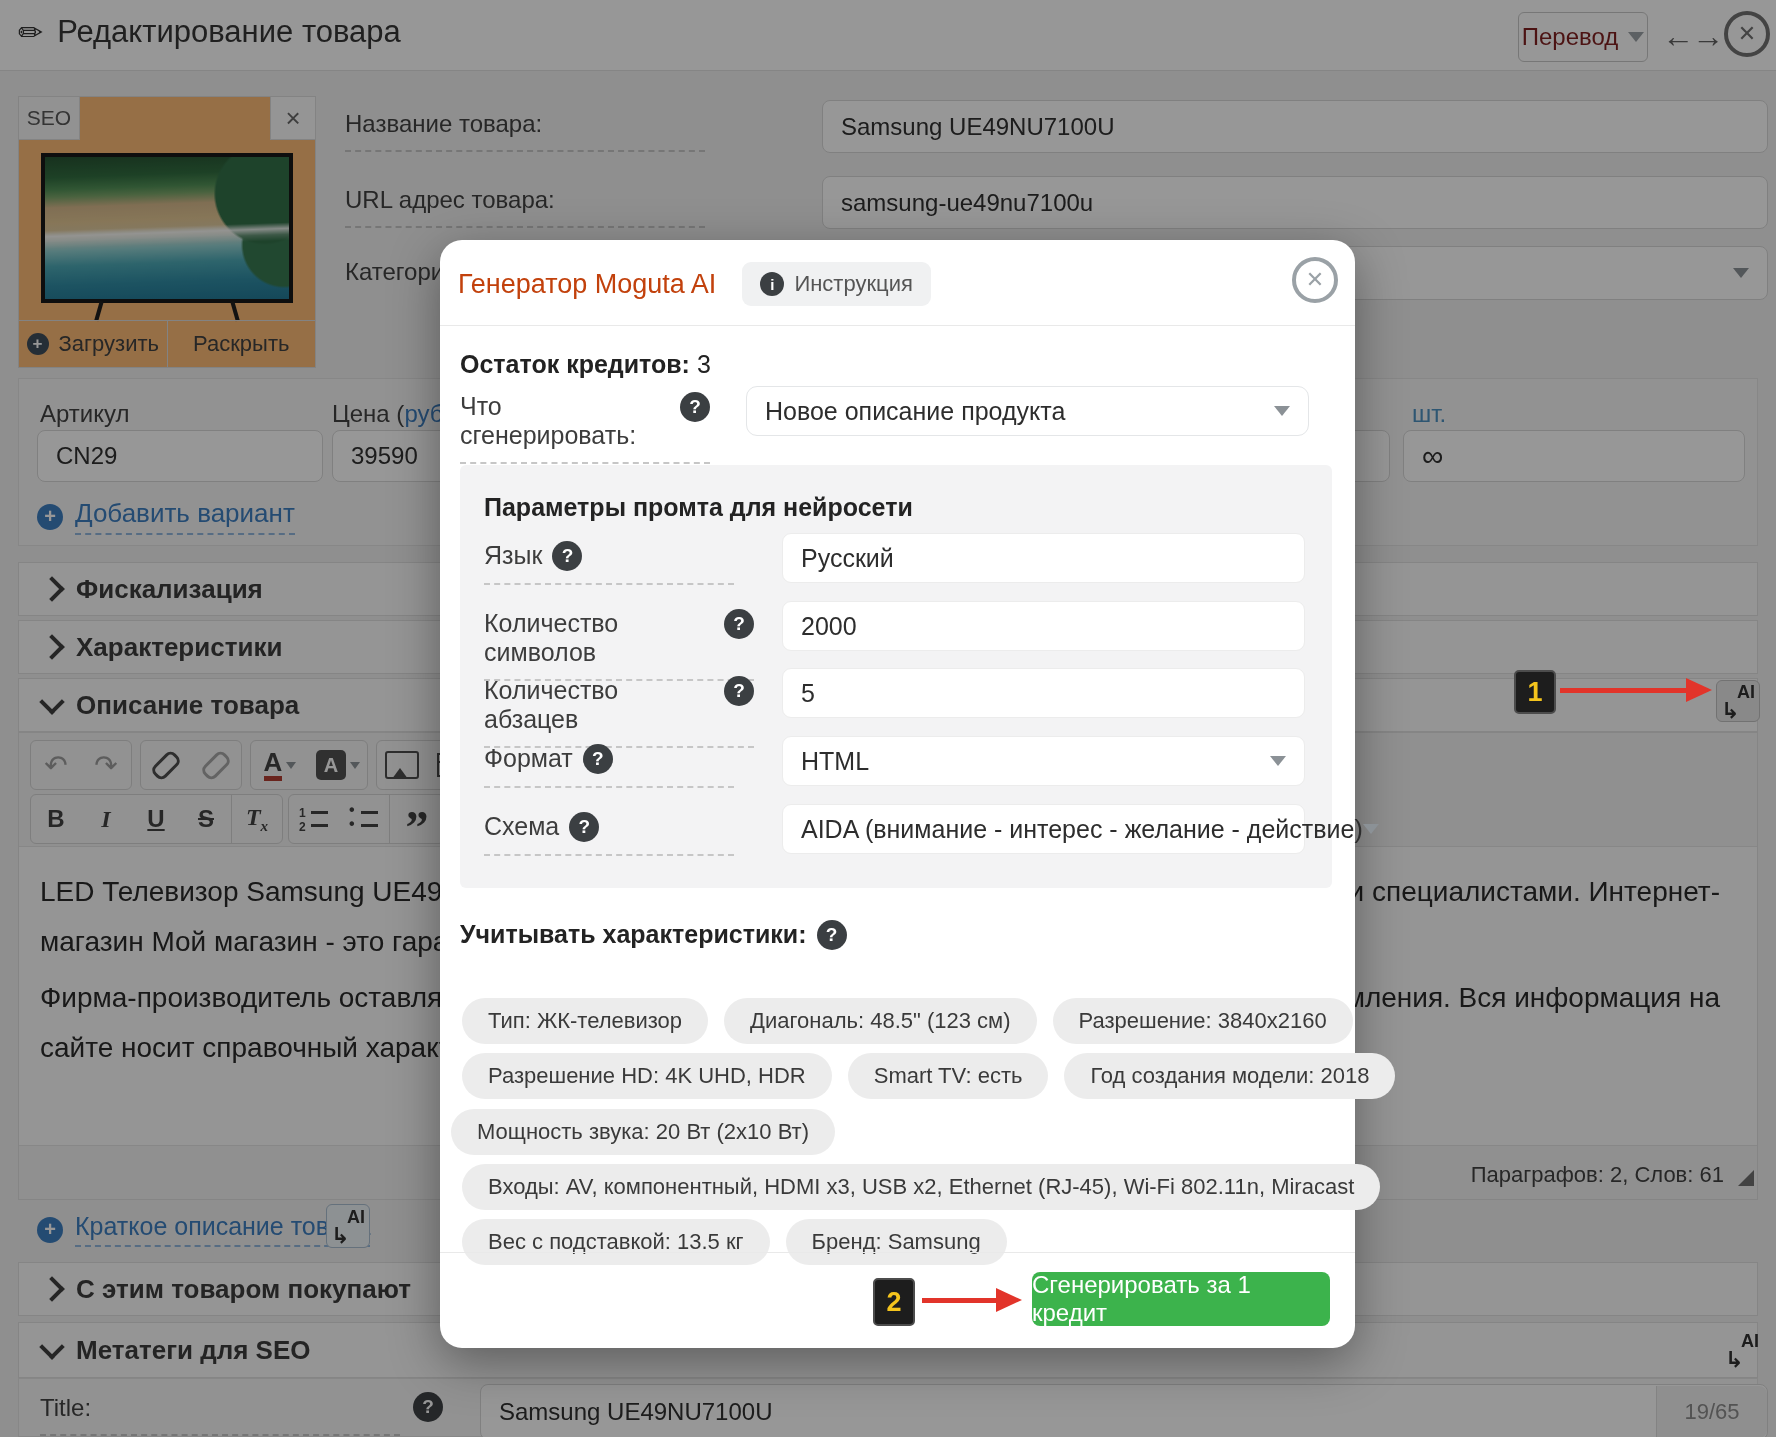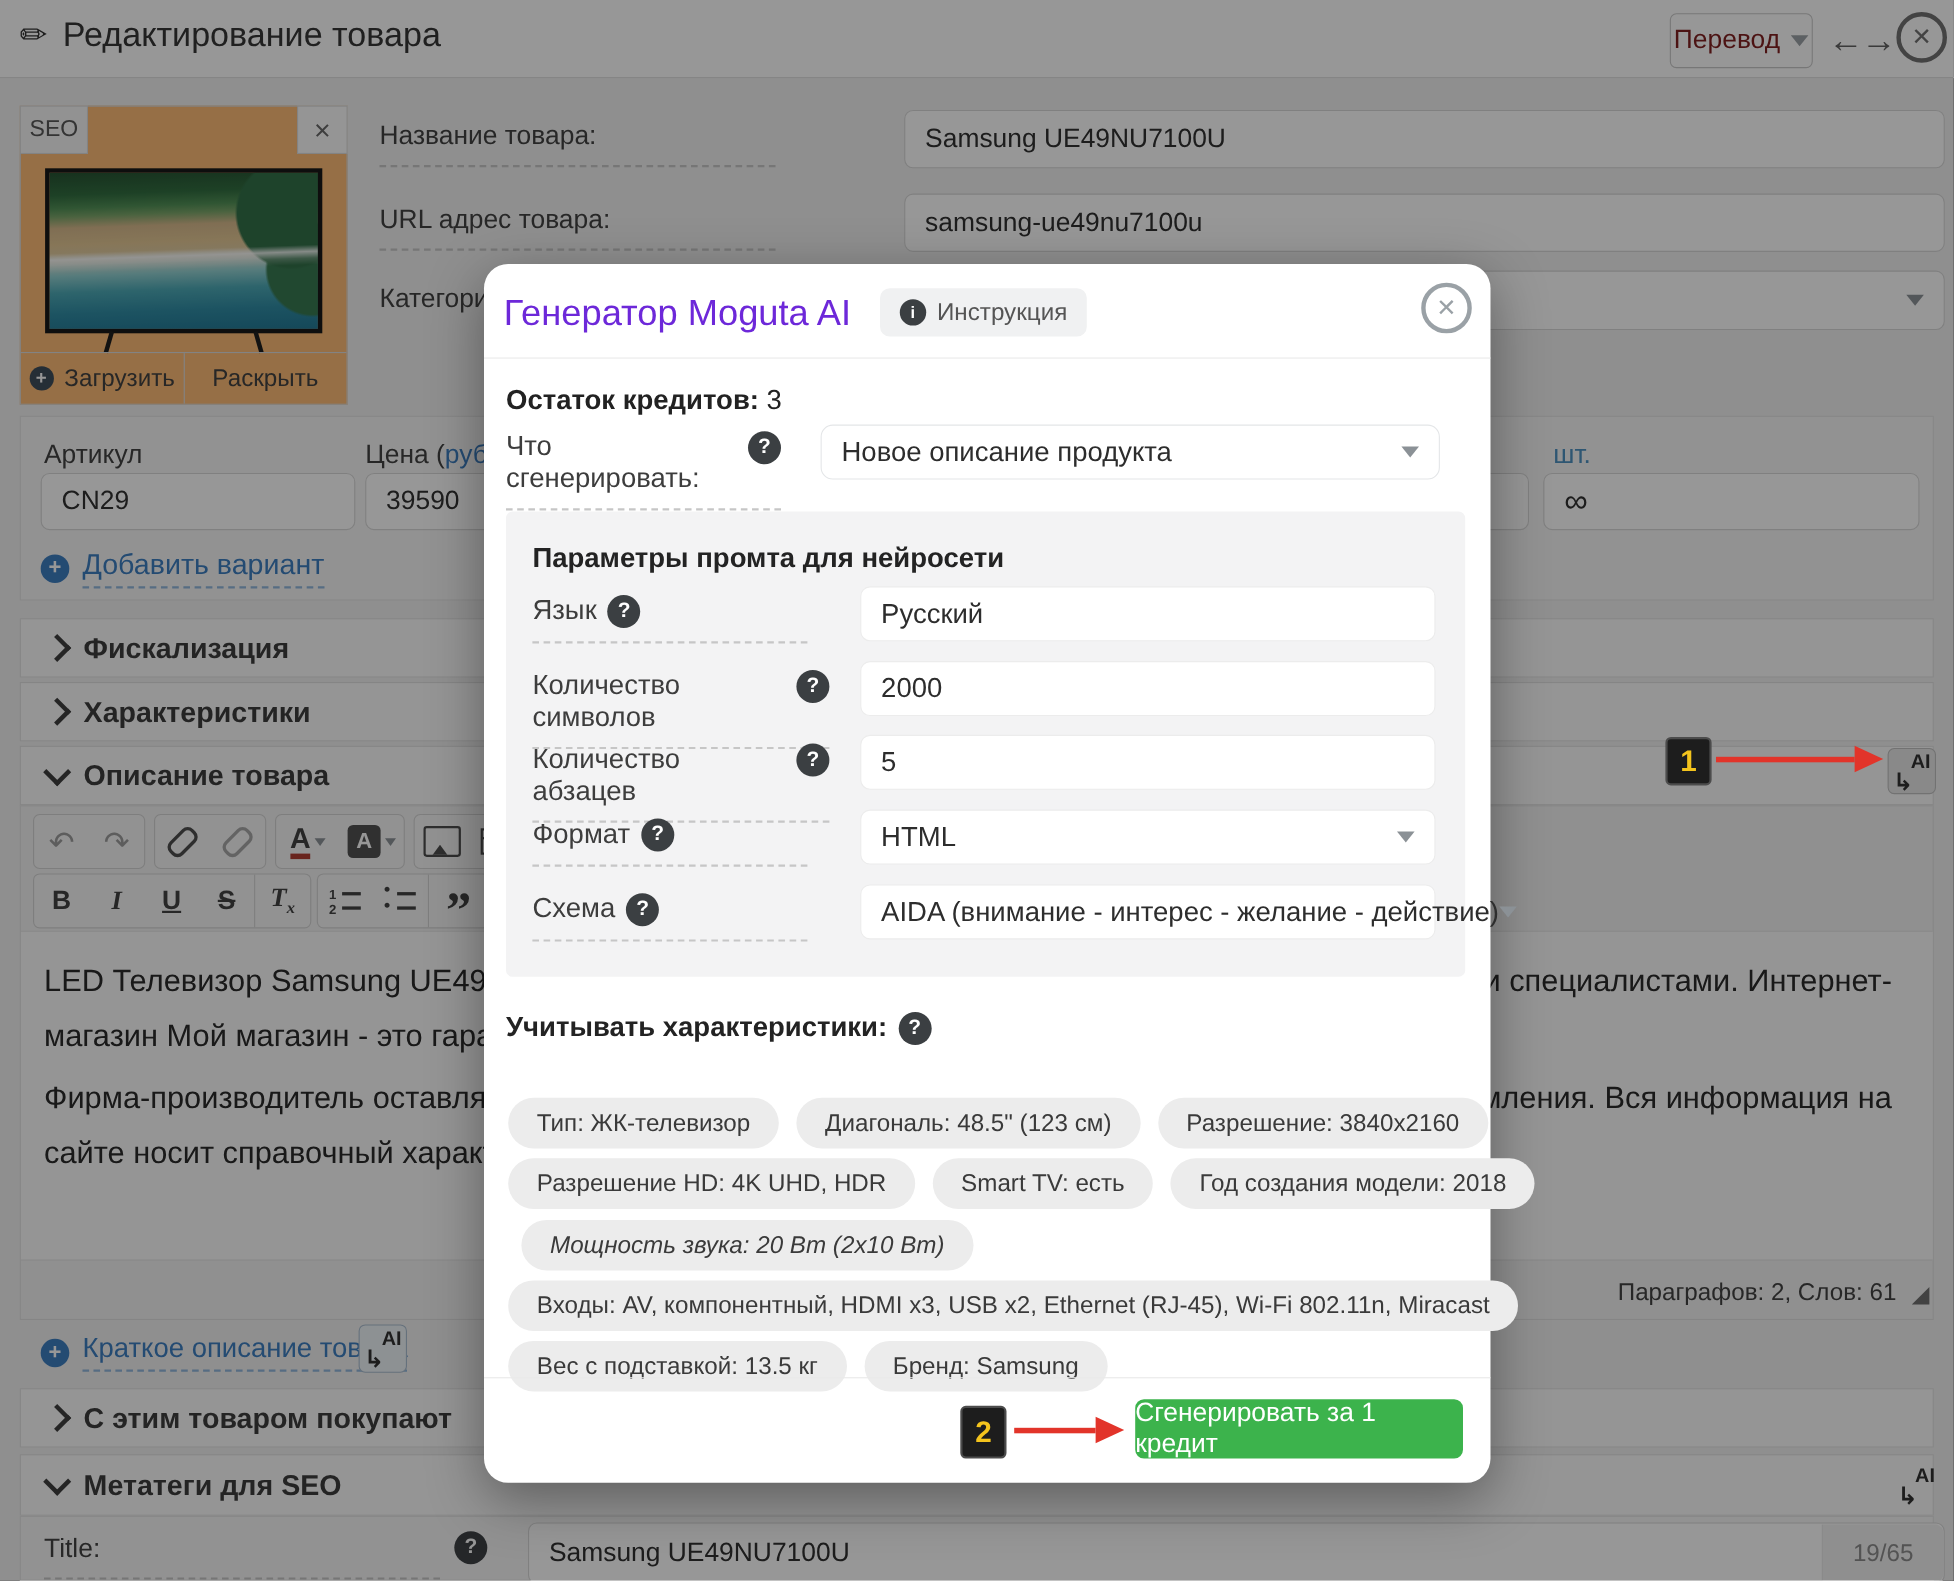--- a/index.html
+++ b/index.html
@@ -298,21 +298,21 @@
   </div>
   <div class="abs" style="left:1656px;top:1386px;width:110px;height:52px;background:#f1f1f1;border-left:1px solid #ddd;border-radius:0 8px 8px 0;
               display:flex;align-items:center;justify-content:center;font-size:22px;color:#8a8a8a;">
     <span>19/65</span>
   </div>
 
   <div class="overlay"></div>
 
   <div class="modal">
     <div class="abs" style="left:18px;top:22px;display:flex;align-items:center;gap:26px;">
-      <span style="font-size:33px;color:#6d28d9;">Генератор Moguta AI</span>
+      <span style="font-size:27px;color:#c2410c;">Генератор Moguta AI</span>
       <span style="display:inline-flex;align-items:center;gap:10px;background:#f0f1f2;border-radius:9px;height:44px;padding:0 18px;">
         <span class="q" style="width:24px;height:24px;font-size:15px;">i</span>
         <span style="font-size:22px;color:#555;">Инструкция</span>
       </span>
     </div>
     <div class="abs ringx" style="left:852px;top:17px;width:46px;height:46px;border:4px solid #9aa1a6;color:#9aa1a6;font-size:22px;">
       <span>✕</span>
     </div>
     <div class="abs" style="left:0;top:85px;width:915px;border-top:1px solid #e9e9e9;"></div>
 
@@ -384,21 +384,21 @@
     <div class="tagrow" style="left:22px;top:716px;">
       <span class="tag">Тип: ЖК-телевизор</span>
       <span class="tag">Диагональ: 48.5" (123 см)</span>
       <span class="tag">Разрешение: 3840x2160</span>
     </div>
     <div class="tagrow" style="left:22px;top:771px;">
       <span class="tag">Разрешение HD: 4K UHD, HDR</span>
       <span class="tag">Smart TV: есть</span>
       <span class="tag">Год создания модели: 2018</span>
     </div>
-    <div class="tagrow" style="left:34px;top:827px;font-style:italic;">
+    <div class="tagrow" style="left:11px;top:827px;">
       <span class="tag">Мощность звука: 20 Вт (2x10 Вт)</span>
     </div>
     <div class="tagrow" style="left:22px;top:882px;">
       <span class="tag">Входы: AV, компонентный, HDMI x3, USB x2, Ethernet (RJ-45), Wi-Fi 802.11n, Miracast</span>
     </div>
     <div class="tagrow" style="left:22px;top:937px;">
       <span class="tag">Вес с подставкой: 13.5 кг</span>
       <span class="tag">Бренд: Samsung</span>
     </div>
 

